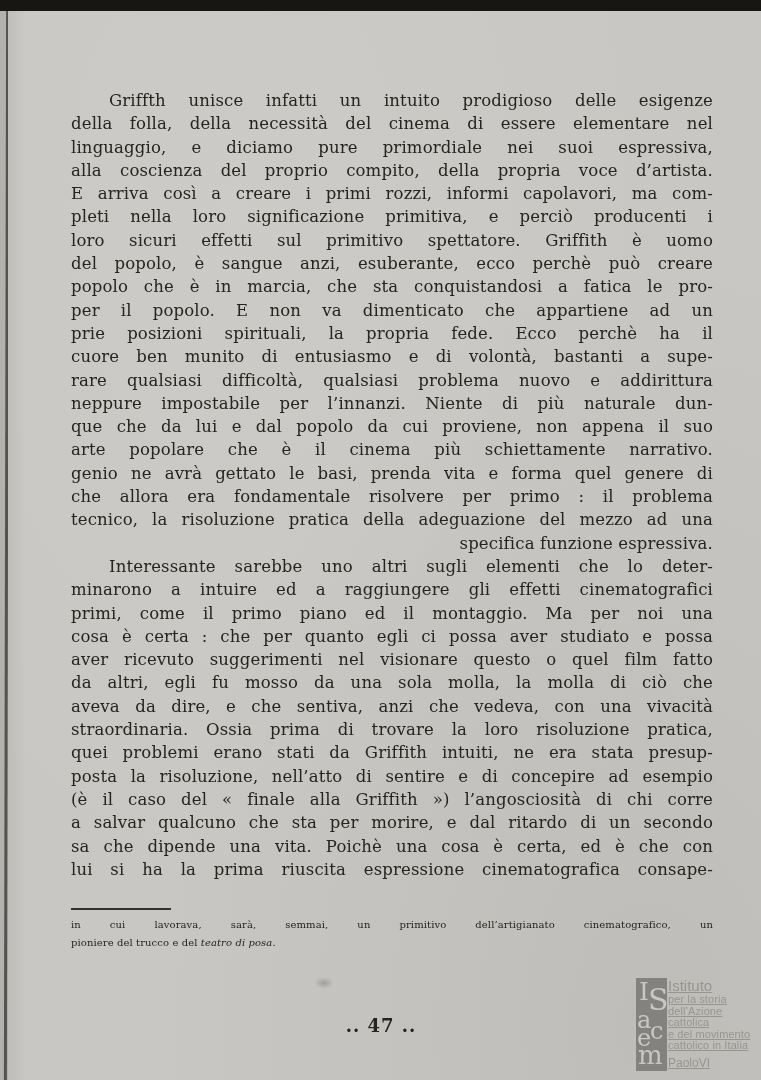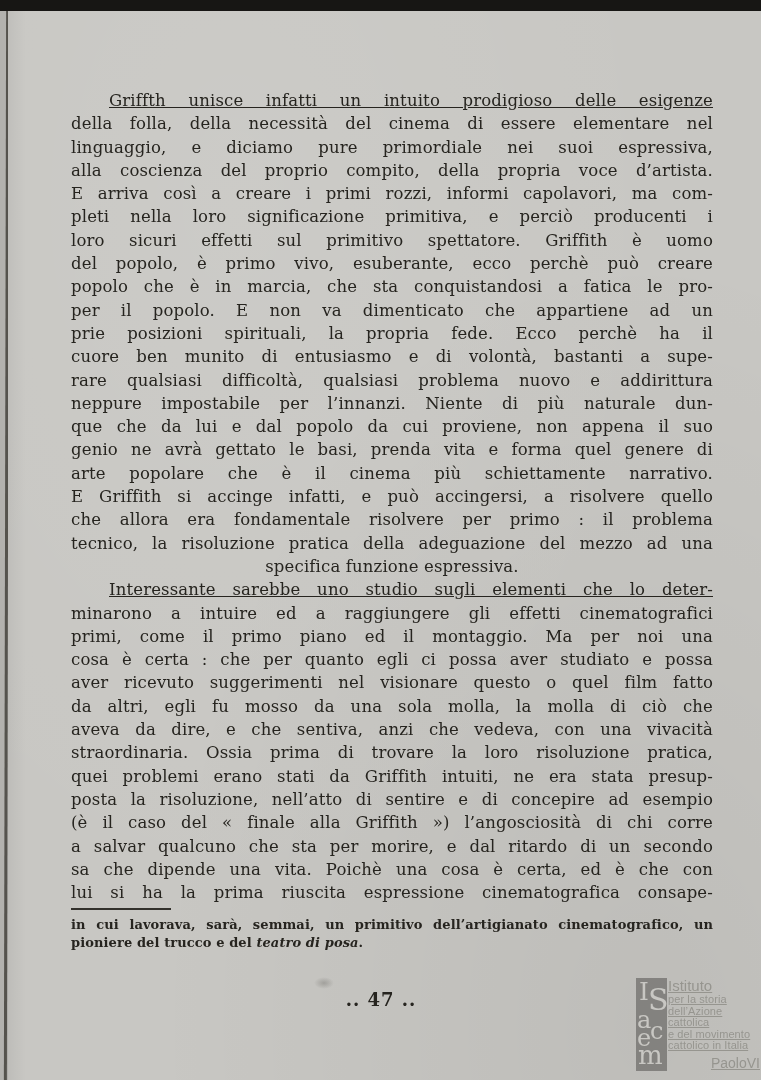--- a/index.html
+++ b/index.html
@@ -22,38 +22,38 @@
       radial-gradient(ellipse at 30% 18%, rgba(255,255,255,0.07), rgba(255,255,255,0) 60%),
       radial-gradient(ellipse at 85% 95%, rgba(0,0,0,0.05), rgba(0,0,0,0) 55%),
       linear-gradient(to right, rgba(0,0,0,0.05), rgba(0,0,0,0) 18px),
       #c8c7c3;
   }
 
   
   .text-block { position:absolute; left:63px; top:78px; width:642px; }
   .ln {
     font-size:16.5px; line-height:23.3px; color:#26241f;
-    letter-spacing:0.15px; text-align:center;
+    letter-spacing:0.15px; text-align:right;
   }
   .ln.j { text-align:justify; text-align-last:justify; }
-  .ln.ind { text-indent:38px;text-decoration:underline; }
+  .ln.ind { text-indent:38px; }
 
   
   .footnote { position:absolute; left:63px; top:897px; width:642px; }
   .fn-rule { width:100px; height:2px; background:#33312c; margin-bottom:6px; }
   .fn-line {
-    font-size:13px; line-height:17.5px; color:#26241f; font-weight:bold;
+    font-size:10px; line-height:17.5px; color:#26241f; font-weight:normal;
     letter-spacing:0.1px;
   }
   .fn-line.j { text-align:justify; text-align-last:justify; }
   .fn-line em { font-style:italic;margin-top:40px; }
 
   
   .pagenum {
-    position:absolute; left:63px; top:978px; width:620px;
+    position:absolute; left:63px; top:1004px; width:620px;
     text-align:center; font-size:18px; font-weight:bold; color:#26241f;
     letter-spacing:1px;
   }
 
   
   .smudge {
     position:absolute; left:306px; top:966px; width:20px; height:12px;
     border-radius:50%;
     background:radial-gradient(ellipse, rgba(80,78,72,0.30), rgba(80,78,72,0) 70%);
   }
@@ -75,55 +75,54 @@
   .wm-e { left:1px;  top:48px; font-size:24px; }
   .wm-m { left:2px;  top:64px; font-size:26px; }
   .wm-text {
     position:absolute; left:32px; top:0; width:92px;
     font-family:"Liberation Sans","DejaVu Sans",sans-serif;
     color:#93928c;
     text-decoration:underline;
   }
   .wm-title  { font-size:15px; line-height:17px; }
   .wm-small  { font-size:11px; line-height:11.6px; letter-spacing:0.1px; }
-  .wm-footer { font-size:14px; line-height:16px; margin-top:3px;text-align:right; }
+  .wm-footer { font-size:12px; line-height:16px; margin-top:3px; }
 </style>
 </head>
 <body>
 
 <div class="scan">
   <div class="edge-strip"></div>
   <div class="edge-line"></div>
   <div class="band-top"></div>
 
   <div class="page">
 
     <main class="text-block">
       <div class="ln j ind">Griffth unisce infatti un intuito prodigioso delle esigenze</div>
       <div class="ln j">della folla, della necessità del cinema di essere elementare nel</div>
       <div class="ln j">linguaggio, e diciamo pure primordiale nei suoi espressiva,</div>
       <div class="ln j">alla coscienza del proprio compito, della propria voce d’artista.</div>
       <div class="ln j">E arriva così a creare i primi rozzi, informi capolavori, ma com-</div>
       <div class="ln j">pleti nella loro significazione primitiva, e perciò producenti i</div>
       <div class="ln j">loro sicuri effetti sul primitivo spettatore. Griffith è uomo</div>
-      <div class="ln j">del popolo, è primo vivo, esuberante, ecco perchè può creare</div>
+      <div class="ln j">del popolo, è sangue anzi, esuberante, ecco perchè può creare</div>
       <div class="ln j">popolo che è in marcia, che sta conquistandosi a fatica le pro-</div>
       <div class="ln j">per il popolo. E non va dimenticato che appartiene ad un</div>
       <div class="ln j">prie posizioni spirituali, la propria fede. Ecco perchè ha il</div>
       <div class="ln j">cuore ben munito di entusiasmo e di volontà, bastanti a supe-</div>
       <div class="ln j">rare qualsiasi difficoltà, qualsiasi problema nuovo e addirittura</div>
       <div class="ln j">neppure impostabile per l’innanzi. Niente di più naturale dun-</div>
       <div class="ln j">que che da lui e dal popolo da cui proviene, non appena il suo</div>
+      <div class="ln j">arte popolare che è il cinema più schiettamente narrativo.</div>
       <div class="ln j">genio ne avrà gettato le basi, prenda vita e forma quel genere di</div>
-      <div class="ln j">arte popolare che è il cinema più schiettamente narrativo.</div>
-      <div class="ln j">E Griffith si accinge infatti, e può accingersi, a risolvere quello</div>
       <div class="ln j">che allora era fondamentale risolvere per primo : il problema</div>
       <div class="ln j">tecnico, la risoluzione pratica della adeguazione del mezzo ad una</div>
       <div class="ln">specifica funzione espressiva.</div>
-      <div class="ln j ind">Interessante sarebbe uno studio sugli elementi che lo deter-</div>
+      <div class="ln j ind">Interessante sarebbe uno altri sugli elementi che lo deter-</div>
       <div class="ln j">minarono a intuire ed a raggiungere gli effetti cinematografici</div>
       <div class="ln j">primi, come il primo piano ed il montaggio. Ma per noi una</div>
       <div class="ln j">cosa è certa : che per quanto egli ci possa aver studiato e possa</div>
       <div class="ln j">aver ricevuto suggerimenti nel visionare questo o quel film fatto</div>
       <div class="ln j">da altri, egli fu mosso da una sola molla, la molla di ciò che</div>
       <div class="ln j">aveva da dire, e che sentiva, anzi che vedeva, con una vivacità</div>
       <div class="ln j">straordinaria. Ossia prima di trovare la loro risoluzione pratica,</div>
       <div class="ln j">quei problemi erano stati da Griffith intuiti, ne era stata presup-</div>
       <div class="ln j">posta la risoluzione, nell’atto di sentire e di concepire ad esempio</div>
       <div class="ln j">(è il caso del « finale alla Griffith ») l’angosciosità di chi corre</div>

